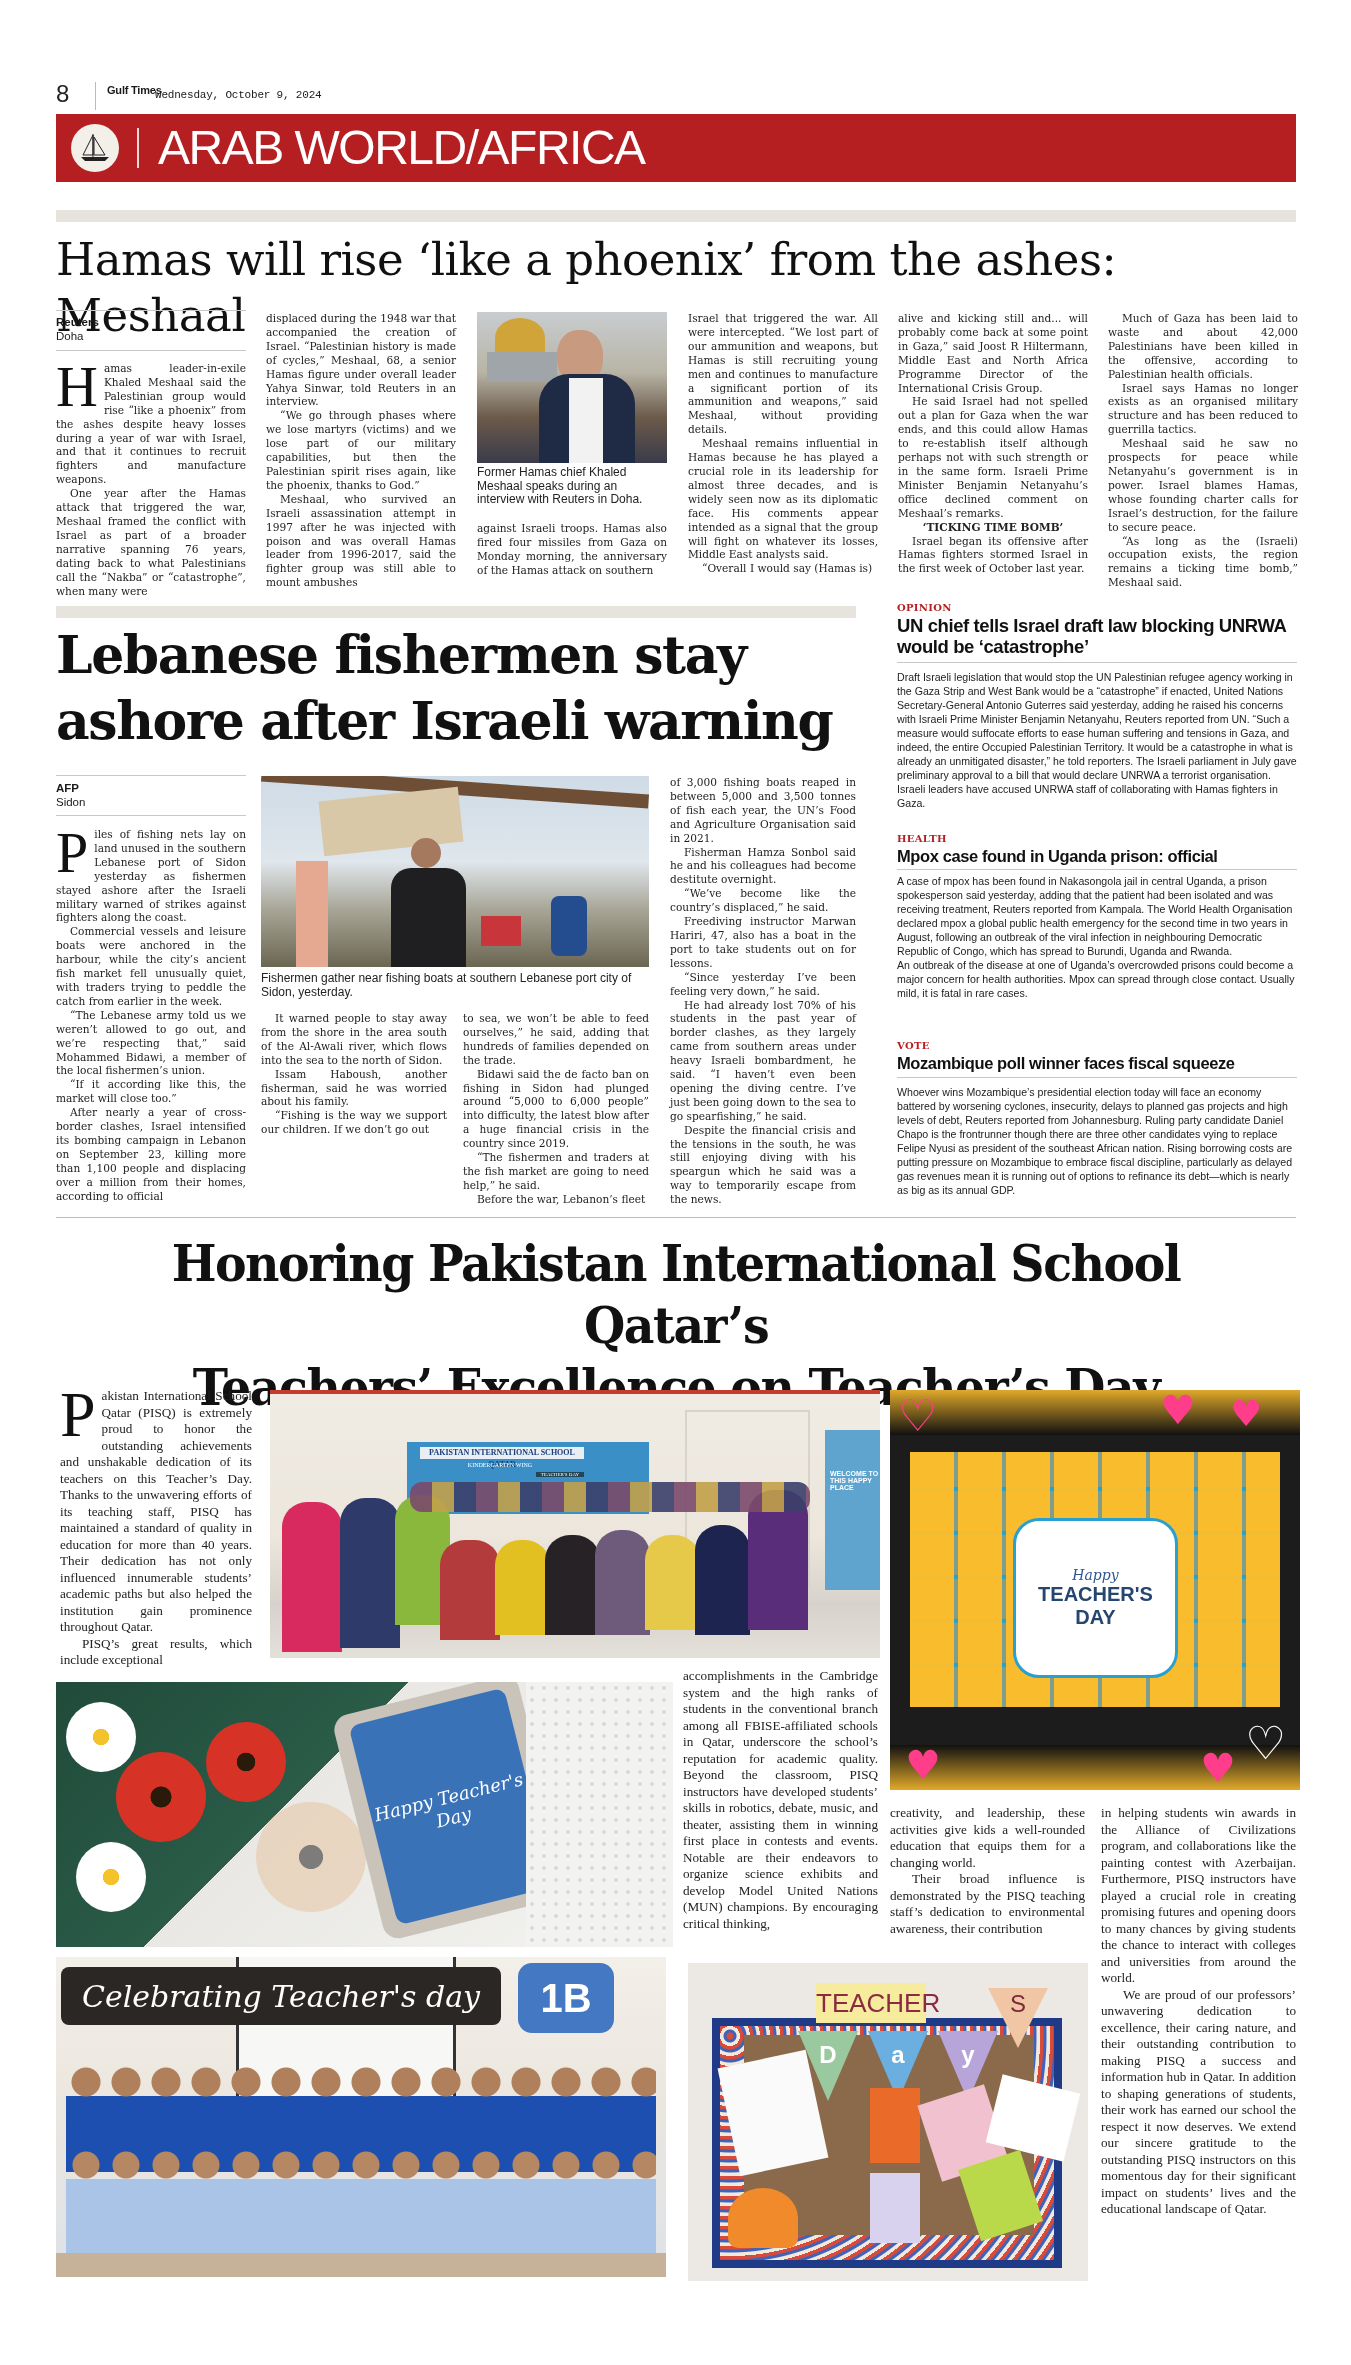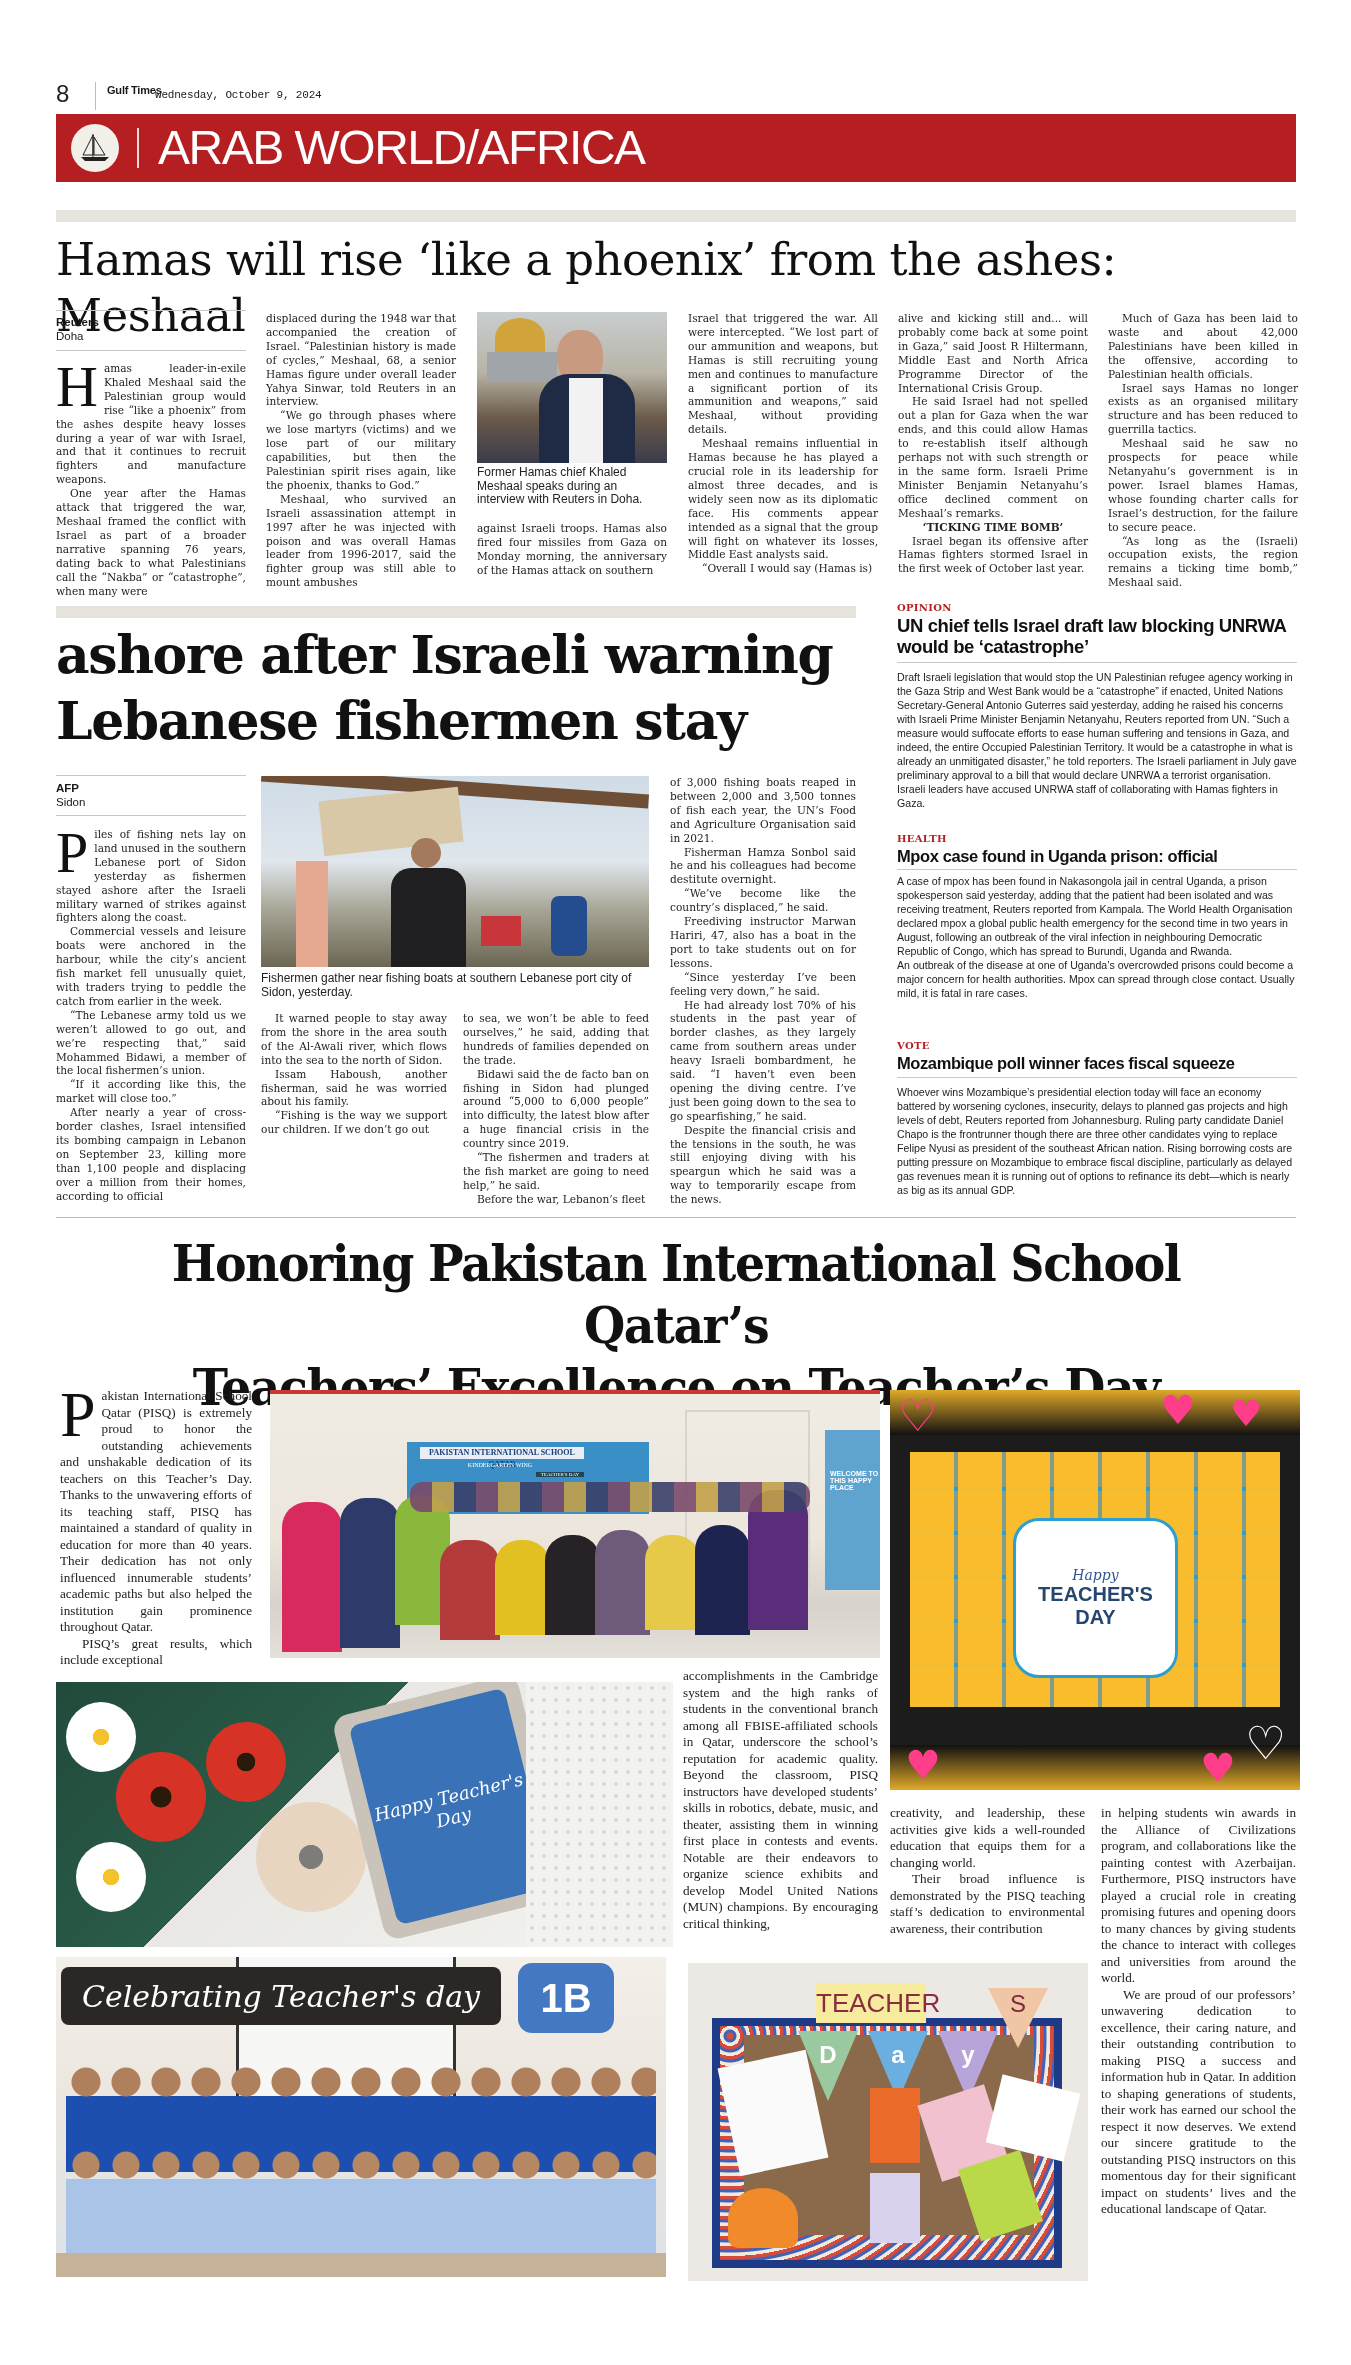--- a/index.html
+++ b/index.html
@@ -112,22 +112,22 @@
 
 <div class="abs body-text" style="left:1108px; top:312px; width:190px;">
   <p>Much of Gaza has been laid to waste and about 42,000 Palestinians have been killed in the offensive, according to Palestinian health officials.</p>
   <p>Israel says Hamas no longer exists as an organised military structure and has been reduced to guerrilla tactics.</p>
   <p>Meshaal said he saw no prospects for peace while Netanyahu’s government is in power. Israel blames Hamas, whose founding charter calls for Israel’s destruction, for the failure to secure peace.</p>
   <p>“As long as the (Israeli) occupation exists, the region remains a ticking time bomb,” Meshaal said.</p>
 </div>
 
 <div class="abs grey-rule" style="left:56px; top:606px; width:800px; height:12px;"></div>
 <h1 class="abs headline-serif" style="left:56px; top:622px; width:820px; font-size:52px; line-height:66px; font-weight:bold; letter-spacing:-1.4px;">
+  <span style="display:block;">Lebanese fishermen stay</span>
   <span style="display:block;">ashore after Israeli warning</span>
-  <span style="display:block;">Lebanese fishermen stay</span>
 </h1>
 
 <div class="abs thin-rule" style="left:56px; top:775px; width:190px;"></div>
 <div class="abs credit-agency" style="left:56px; top:782px;">AFP</div>
 <div class="abs credit-city" style="left:56px; top:796px;">Sidon</div>
 <div class="abs thin-rule" style="left:56px; top:815px; width:190px;"></div>
 
 <div class="abs body-text" style="left:56px; top:828px; width:190px;">
   <p class="noindent"><span class="dropcap">P</span><span>iles of fishing nets lay on land unused in the southern Lebanese port of Sidon yesterday as fishermen stayed ashore after the Israeli military warned of strikes against fighters along the coast.</span></p>
   <p>Commercial vessels and leisure boats were anchored in the harbour, while the city’s ancient fish market fell unusually quiet, with traders trying to peddle the catch from earlier in the week.</p>
@@ -154,21 +154,21 @@
 </div>
 
 <div class="abs body-text" style="left:463px; top:1012px; width:186px;">
   <p class="noindent">to sea, we won’t be able to feed ourselves,” he said, adding that hundreds of families depended on the trade.</p>
   <p>Bidawi said the de facto ban on fishing in Sidon had plunged around “5,000 to 6,000 people” into difficulty, the latest blow after a huge financial crisis in the country since 2019.</p>
   <p>“The fishermen and traders at the fish market are going to need help,” he said.</p>
   <p>Before the war, Lebanon’s fleet</p>
 </div>
 
 <div class="abs body-text" style="left:670px; top:776px; width:186px;">
-  <p class="noindent">of 3,000 fishing boats reaped in between 2,000 and 3,500 tonnes of fish each year, the UN’s Food and Agriculture Organisation said in 2021.</p>
+  <p class="noindent">of 3,000 fishing boats reaped in between 5,000 and 3,500 tonnes of fish each year, the UN’s Food and Agriculture Organisation said in 2021.</p>
   <p>Fisherman Hamza Sonbol said he and his colleagues had become destitute overnight.</p>
   <p>“We’ve become like the country’s displaced,” he said.</p>
   <p>Freediving instructor Marwan Hariri, 47, also has a boat in the port to take students out on for lessons.</p>
   <p>“Since yesterday I’ve been feeling very down,” he said.</p>
   <p>He had already lost 70% of his students in the past year of border clashes, as they largely came from southern areas under heavy Israeli bombardment, he said. “I haven’t even been opening the diving centre. I’ve just been going down to the sea to go spearfishing,” he said.</p>
   <p>Despite the financial crisis and the tensions in the south, he was still enjoying diving with his speargun which he said was a way to temporarily escape from the news.</p>
 </div>
 
 <div class="abs" style="left:897px; top:602px; width:400px;">
   <div class="kicker">OPINION</div>

